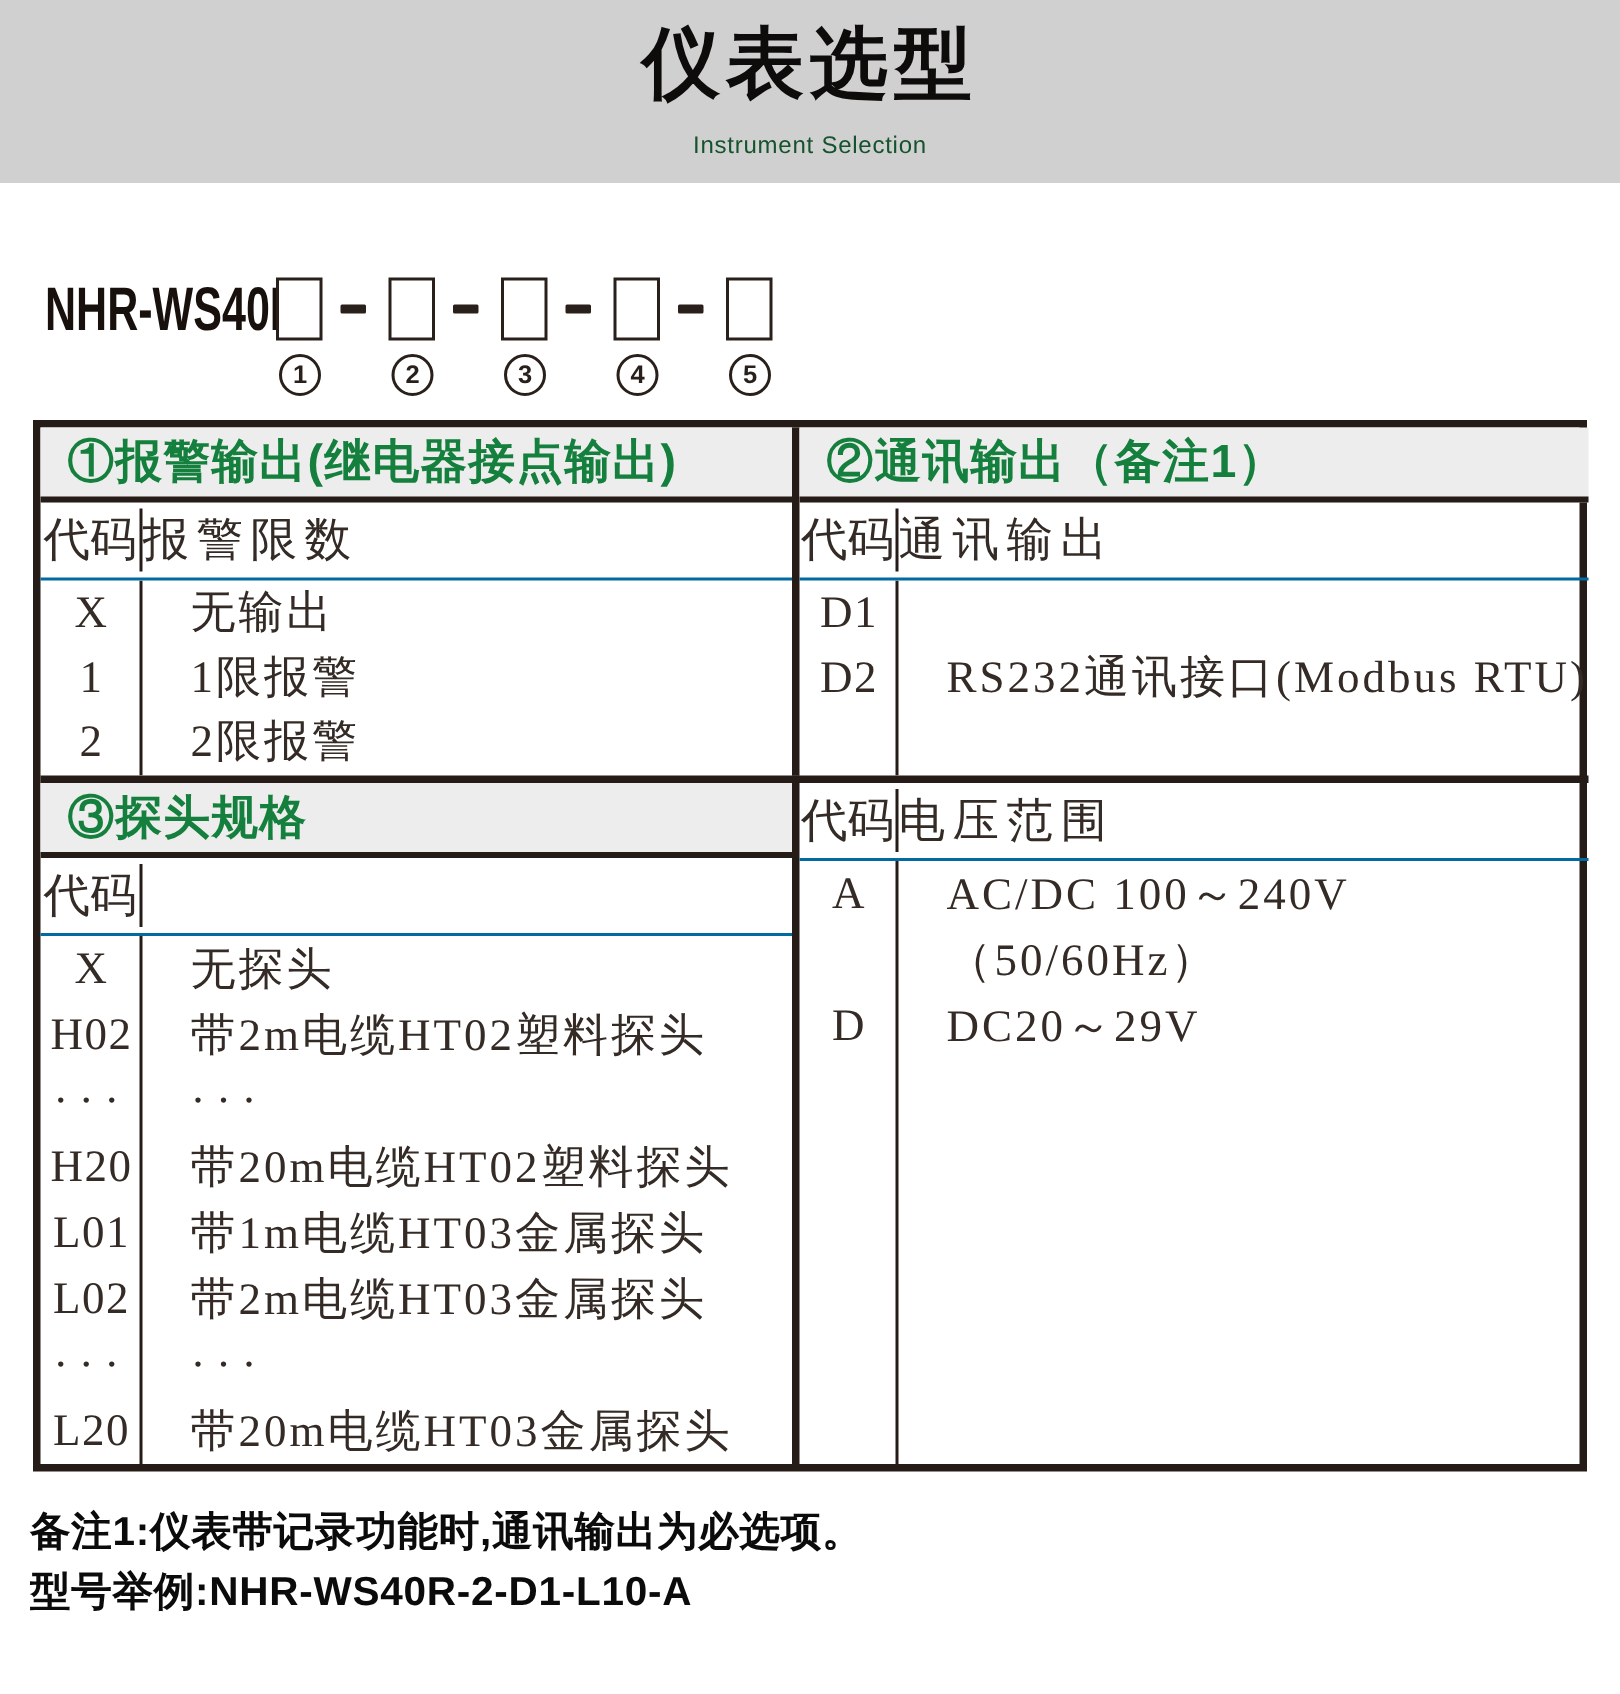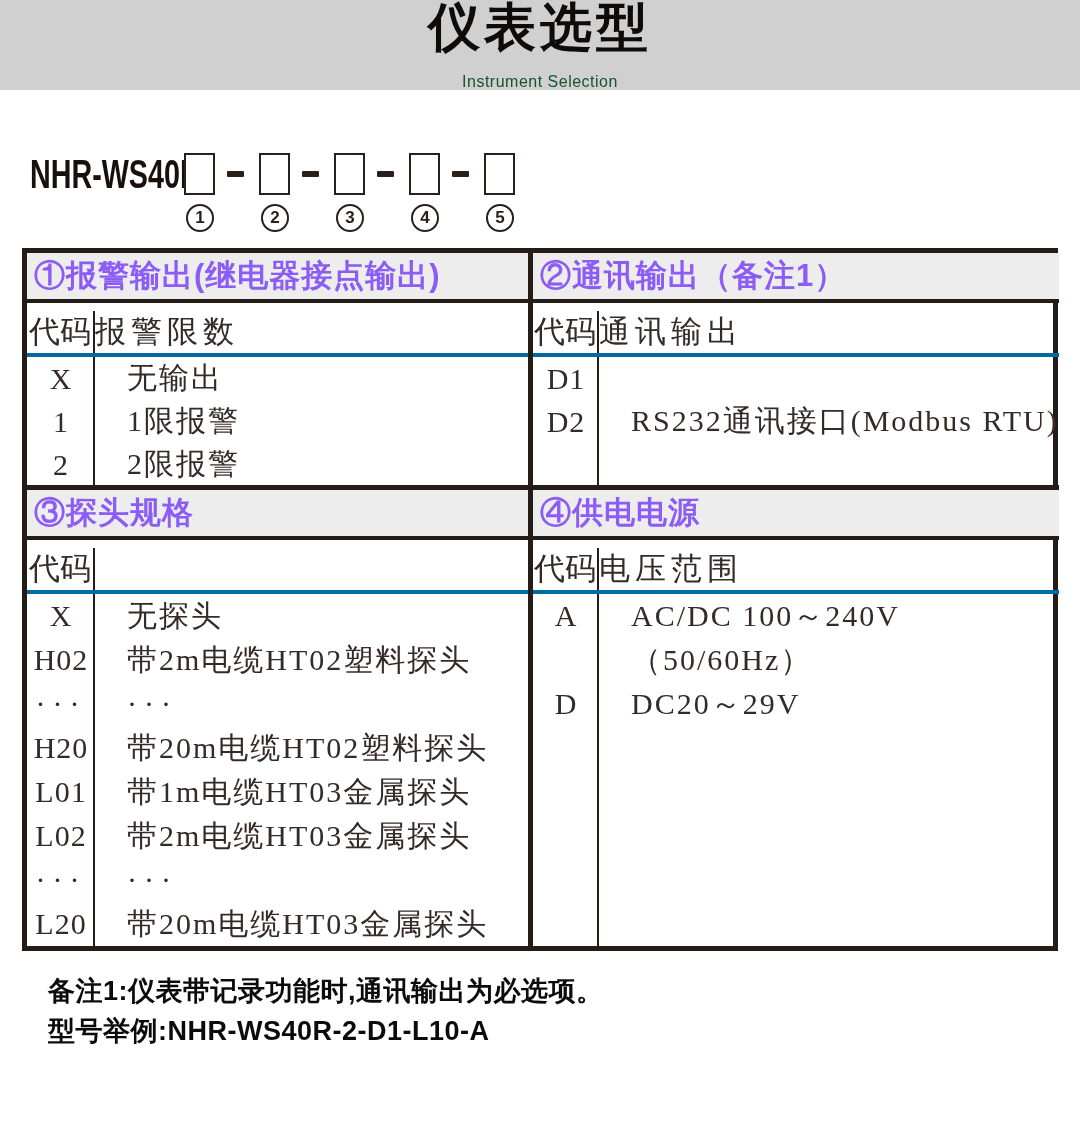--- a/index.html
+++ b/index.html
@@ -6,21 +6,21 @@
   html, body { width: 1080px; background: #ffffff; }
   body {
     height: 1129px;
     overflow: hidden;
     font-family: "Liberation Sans", sans-serif;
     color: #1c1512;
   }
 
   
   .banner {
-    width: 100%; height: 90px;
+    width: 100%; height: 122px;
     background: #d1d0d0;
     display: flex; flex-direction: column;
     align-items: center; justify-content: center;
   }
   .banner-title {
     font-size: 52px; font-weight: bold; letter-spacing: 4px;
     color: #0e0c0b; line-height: 56px;
   }
   .banner-subtitle {
     font-size: 16px; color: #14532d; margin-top: 18px; letter-spacing: 0.5px;
@@ -65,29 +65,29 @@
     background: #fff;
   }
   .sec { display: flex; flex-direction: column; --cw: 66px; }
   .s-right { border-left: 5px solid #261c17; --cw: 64px; }
   .s-bottom { border-top: 5px solid #261c17; }
 
   .sec-title {
     height: 46px; background: #ededed;
     border-bottom: 4px solid #261c17;
     display: flex; align-items: center;
-    padding-left: 7px;
+    padding-left: 18px;
     font-size: 31px; font-weight: bold; letter-spacing: 1px;
-    color: #8b5cf6;
+    color: #15803d;
     font-family: "Liberation Sans", sans-serif;
     white-space: nowrap; overflow: hidden;
   }
   .subhead {
-    height: 50px; border-bottom: 4px solid #0369a1;
-    display: flex; align-items: flex-end;
+    height: 50px; border-bottom: 2px solid #0369a1;
+    display: flex; align-items: center;
     font-family: "Liberation Serif", "DejaVu Serif", serif;
     font-size: 31px; color: #342b26;
   }
   .subhead .code {
     width: var(--cw); border-right: 2px solid #261c17;
     display: flex; align-items: center; justify-content: center;
     letter-spacing: 0px; white-space: nowrap;
   }
   .subhead .desc {
     flex: 1; display: flex; align-items: center;
@@ -107,21 +107,21 @@
   .s-bottom .row { height: 44px; }
   .row .code {
     width: calc(var(--cw) + 2px); text-align: center;
     letter-spacing: 1px; white-space: nowrap;
   }
   .row .desc { flex: 1; padding-left: 32px; letter-spacing: 2px; white-space: nowrap; }
   .row.dots-row { letter-spacing: 6px; }
   .row.dots-row .code, .row.dots-row .desc { letter-spacing: 7px; }
 
   
-  .notes { margin: 20px 0 0 48px; }
+  .notes { margin: 20px 0 0 20px; }
   .note-line {
     font-size: 27px; font-weight: bold; color: #0c0b0b;
     line-height: 40px; letter-spacing: 0.5px;
     font-family: "Liberation Sans", sans-serif;
   }
 </style>
 </head>
 <body>
 
 <div class="banner">
@@ -234,21 +234,20 @@
         <div class="desc">···</div>
       </div>
       <div class="row">
         <div class="code">L20</div>
         <div class="desc">带20m电缆HT03金属探头</div>
       </div>
     </div>
   </div>
 
   <div class="sec s-bottom s-right">
-    <div class="sec-title">④供电电源</div>
     <div class="subhead">
       <div class="code">代码</div>
       <div class="desc">电压范围</div>
     </div>
     <div class="rows">
       <div class="row">
         <div class="code">A</div>
         <div class="desc">AC/DC 100～240V</div>
       </div>
       <div class="row">

